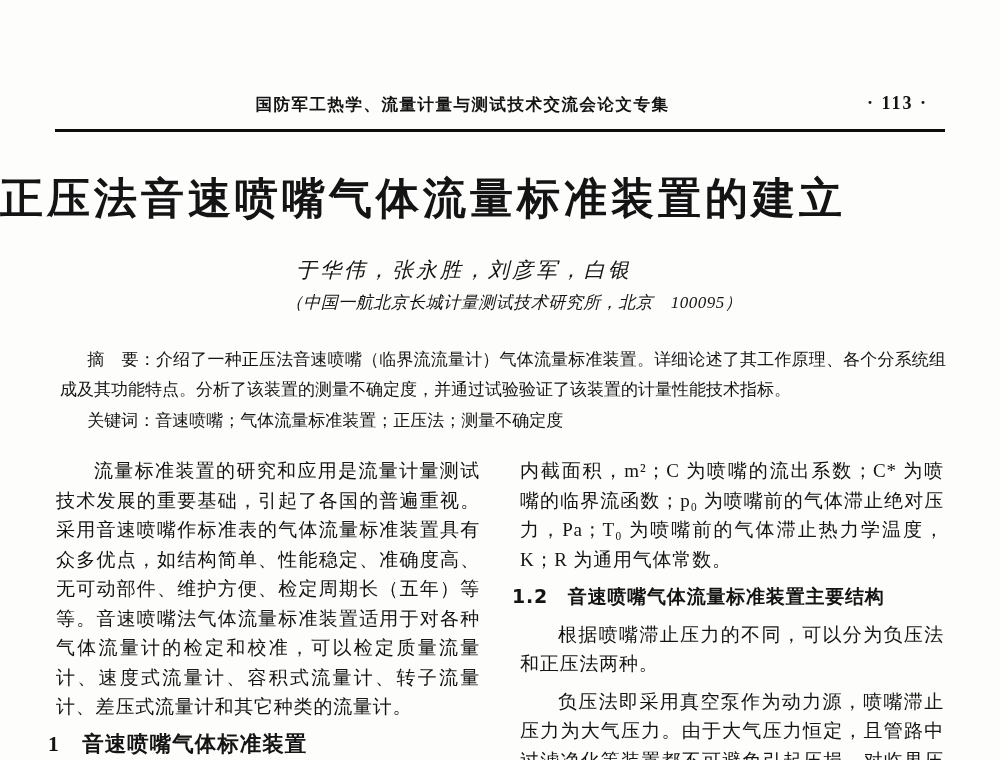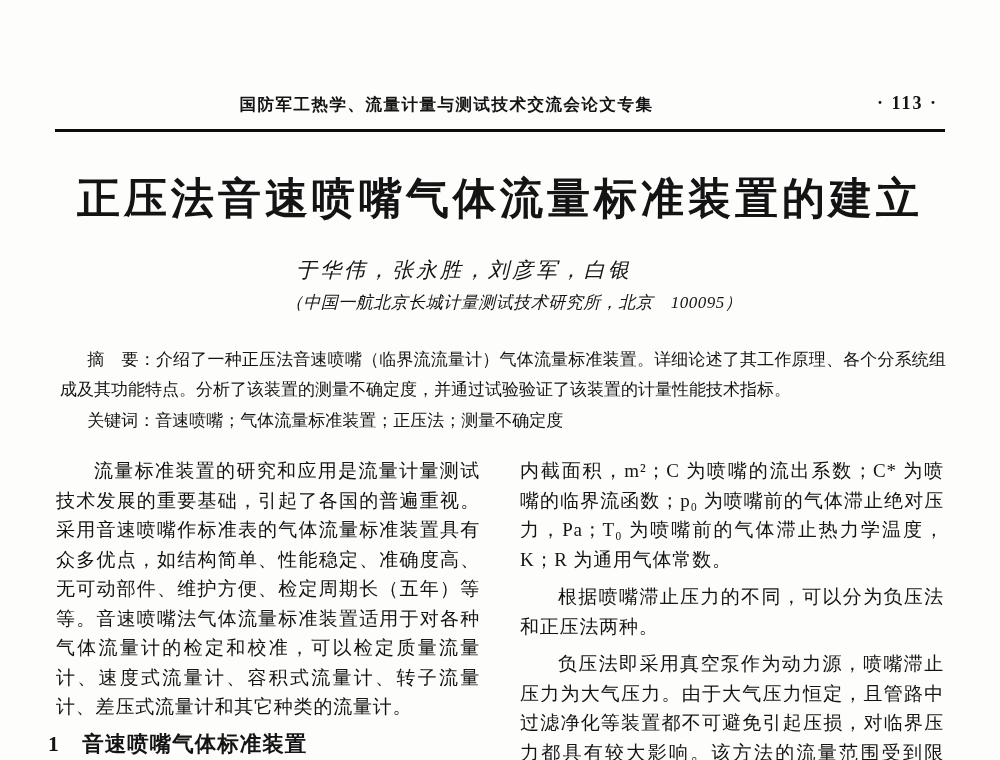--- a/index.html
+++ b/index.html
@@ -9,49 +9,48 @@
     height: 760px;
     background: #fdfdfc;
     overflow: hidden;
     color: #141414;
     font-family: "Liberation Serif", "DejaVu Serif", serif;
   }
 
   
   .header-title {
     position: absolute;
-    top: 94px; left: 0;
+    top: 94px; left: 16px;
     width: 893px;
     text-align: center;
     font-family: "DejaVu Sans", sans-serif;
     font-weight: bold;
     font-size: 16.5px;
     letter-spacing: 1.5px;
   }
   .page-number {
     position: absolute;
-    top: 93px; right: 62px;
+    top: 93px; right: 72px;
     font-size: 18px;
     font-weight: bold;
     letter-spacing: 2px;
     margin-left: 32px;
   }
   .header-rule {
     position: absolute;
     top: 129px; left: 55px;
     width: 890px; height: 3px;
     background: #0d0d0d;
   }
 
   
   .article-title {
     position: absolute;
     top: 170px; left: 0;
     width: 1000px;
-    text-align: center;
     font-family: "DejaVu Sans", sans-serif;
     font-weight: 900;
     font-size: 43px;
     letter-spacing: 4px;
     white-space: nowrap;
   }
   .authors {
     position: absolute;
     top: 256px; left: 0;
     width: 928px;
@@ -141,18 +140,19 @@
 
   <div class="columns">
     <div class="col">
       <p class="indent">流量标准装置的研究和应用是流量计量测试技术发展的重要基础，引起了各国的普遍重视。采用音速喷嘴作标准表的气体流量标准装置具有众多优点，如结构简单、性能稳定、准确度高、无可动部件、维护方便、检定周期长（五年）等等。音速喷嘴法气体流量标准装置适用于对各种气体流量计的检定和校准，可以检定质量流量计、速度式流量计、容积式流量计、转子流量计、差压式流量计和其它种类的流量计。</p>
       <p class="h1">1　音速喷嘴气体标准装置</p>
       <p class="h2">1.1　音速喷嘴工作原理</p>
 
     </div>
     <div class="col">
       <p>内截面积，m²；C 为喷嘴的流出系数；C* 为喷嘴的临界流函数；p₀ 为喷嘴前的气体滞止绝对压力，Pa；T₀ 为喷嘴前的气体滞止热力学温度，K；R 为通用气体常数。</p>
+      <p class="h2">1.2　音速喷嘴气体流量标准装置主要结构</p>
       <p class="indent">根据喷嘴滞止压力的不同，可以分为负压法和正压法两种。</p>
       <p class="indent">负压法即采用真空泵作为动力源，喷嘴滞止压力为大气压力。由于大气压力恒定，且管路中过滤净化等装置都不可避免引起压损，对临界压力都具有较大影响。该方法的流量范围受到限制，只能通过增加喷嘴数目或是增大喷嘴口径增大流量范围。但是由于滞</p>
     </div>
   </div>
 
 </div>
 
 </body></html>

